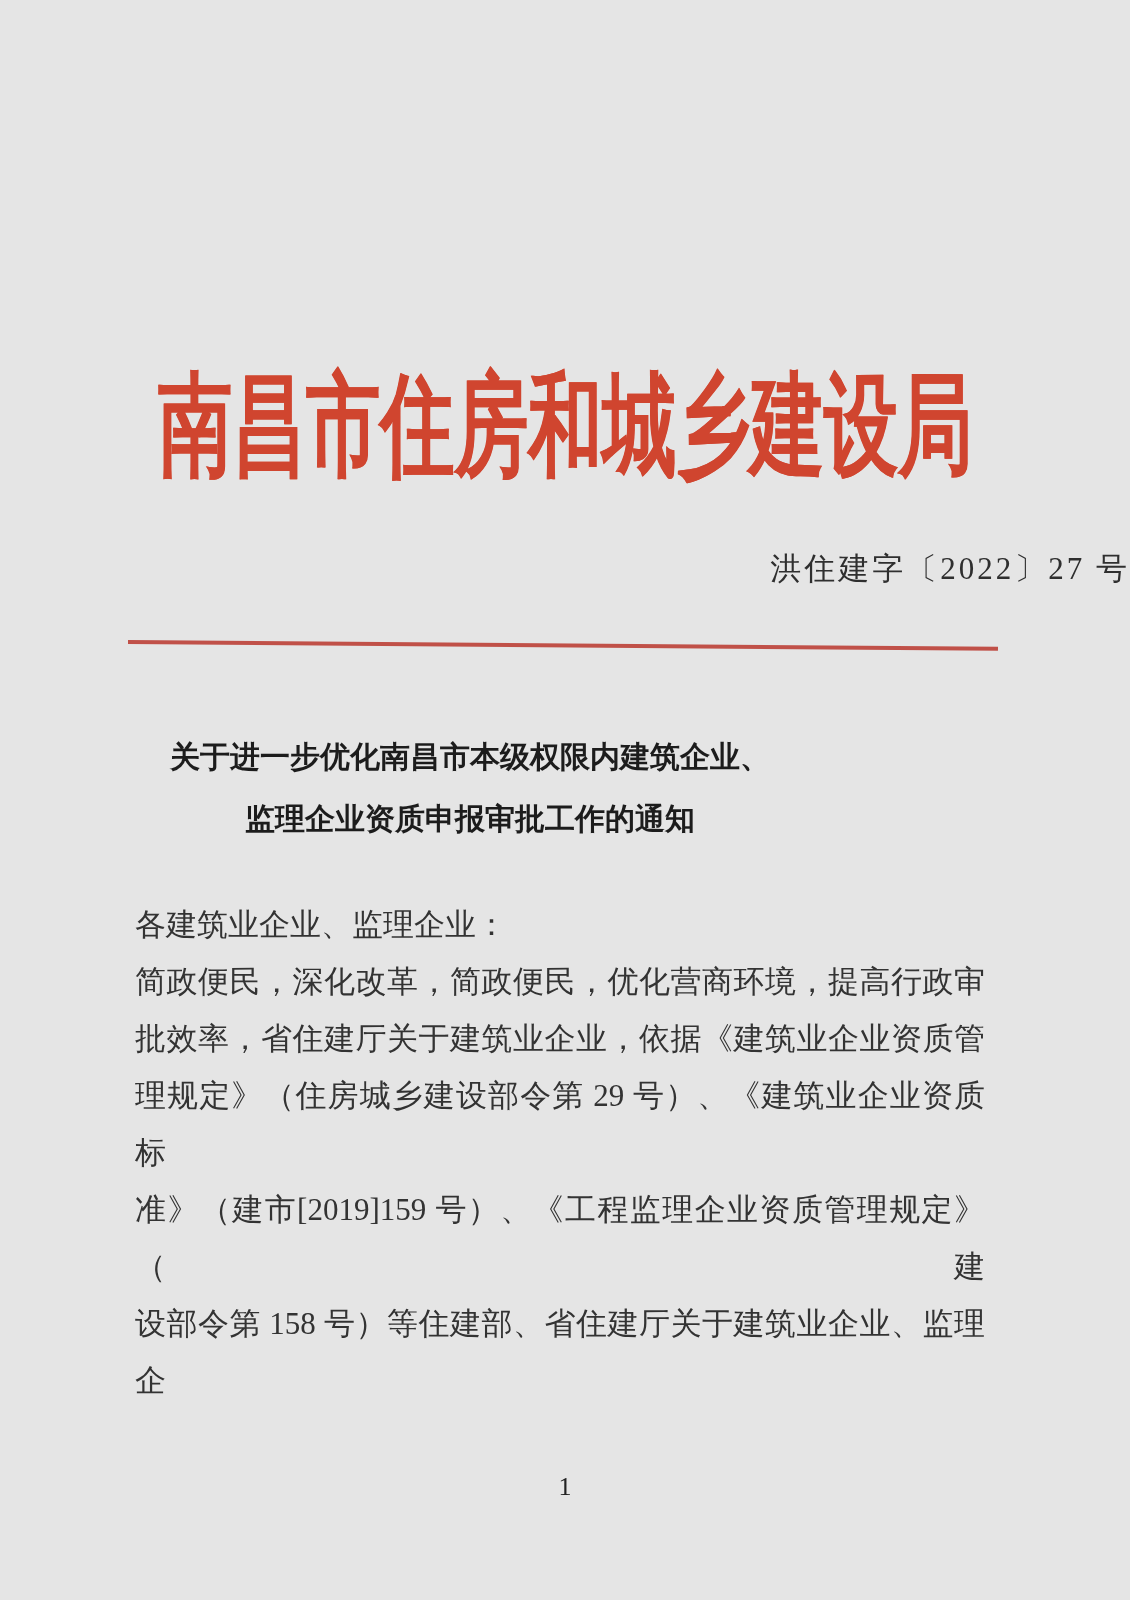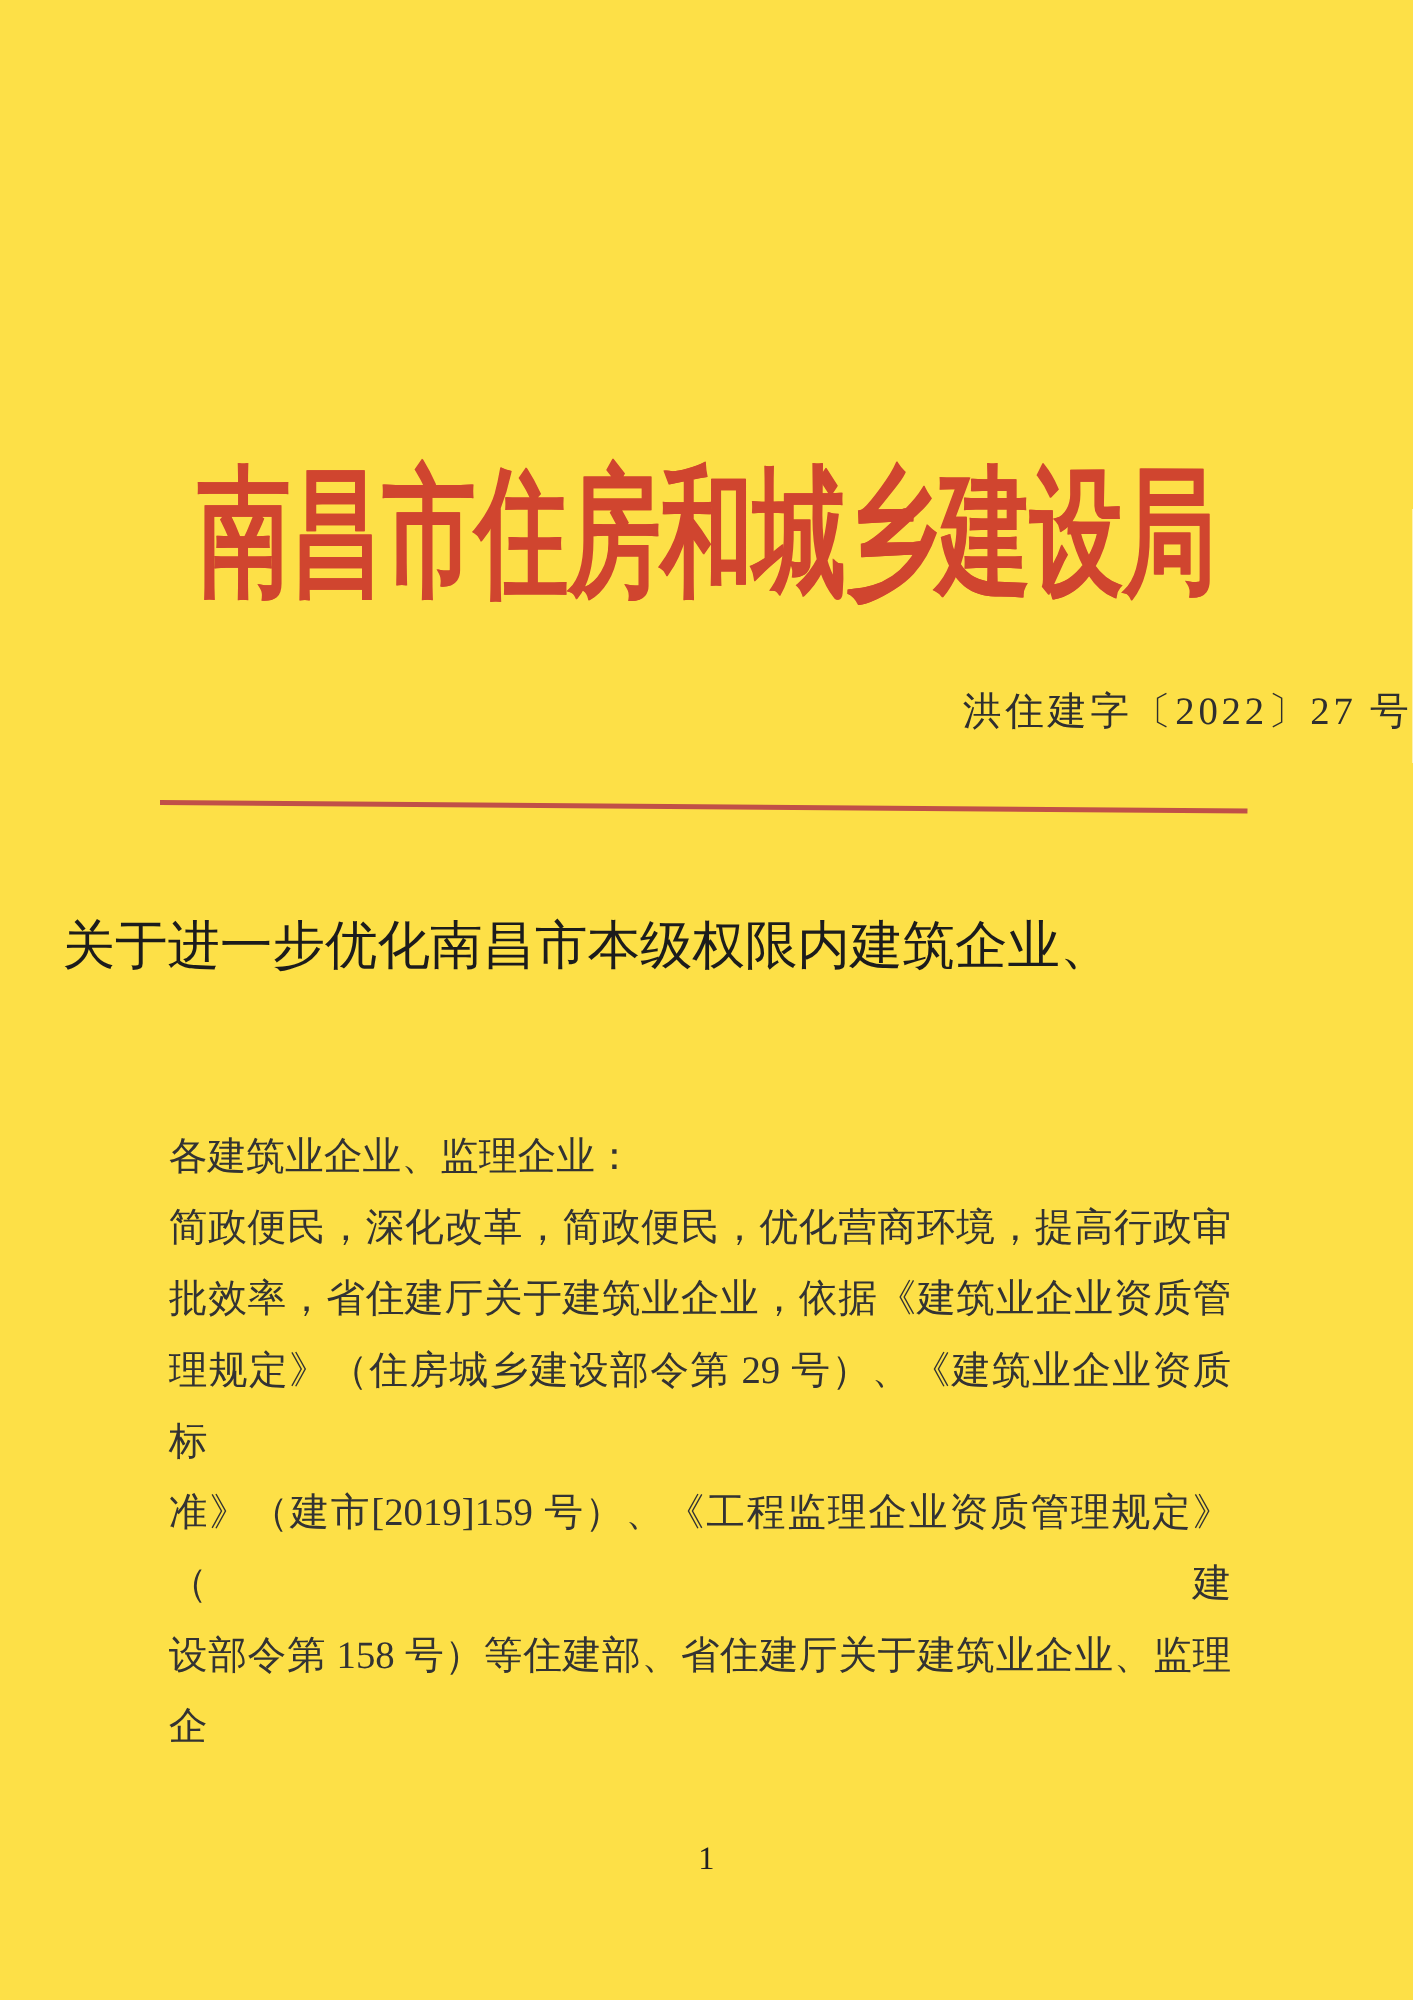--- a/index.html
+++ b/index.html
@@ -4,21 +4,21 @@
 <style>
   html, body {
     margin: 0;
     padding: 0;
     background: #ffffff;
   }
   .page {
     position: relative;
     width: 1130px;
     height: 1600px;
-    background: #fde047;
+    background: #e5e5e5;
     overflow: hidden;
     font-family: "Liberation Serif", "DejaVu Serif", serif;
     color: #2b2b2b;
   }
   
   .letterhead {
     position: absolute;
     top: 352px;
     left: 0;
     width: 1130px;
@@ -55,22 +55,22 @@
     transform: rotate(0.45deg);
     transform-origin: left center;
   }
   
   .title {
     position: absolute;
     top: 726px;
     left: 0;
     width: 940px;
     text-align: center;
-    font-size: 42px;
-    font-weight: normal;
+    font-size: 30px;
+    font-weight: bold;
     color: #1c1c1c;
     line-height: 62px;
     letter-spacing: 0px;
     white-space: nowrap;
   }
   
   .text-block {
     position: absolute;
     top: 896px;
     left: 135px;
@@ -108,20 +108,21 @@
 <div class="page">
 
   <div class="letterhead">南昌市住房和城乡建设局</div>
 
   <div class="doc-number">洪住建字〔2022〕27 号</div>
 
   <div class="red-line"></div>
 
   <div class="title">
     <div>关于进一步优化南昌市本级权限内建筑企业、</div>
+    <div>监理企业资质申报审批工作的通知</div>
   </div>
 
   <div class="text-block">
     <div class="line salutation">各建筑业企业、监理企业：</div>
     <div class="line fill">简政便民，深化改革，简政便民，优化营商环境，提高行政审</div>
     <div class="line fill">批效率，省住建厅关于建筑业企业，依据《建筑业企业资质管</div>
     <div class="line fill">理规定》（住房城乡建设部令第 29 号）、《建筑业企业资质标</div>
     <div class="line fill">准》（建市[2019]159 号）、《工程监理企业资质管理规定》（建</div>
     <div class="line fill">设部令第 158 号）等住建部、省住建厅关于建筑业企业、监理企</div>
 

